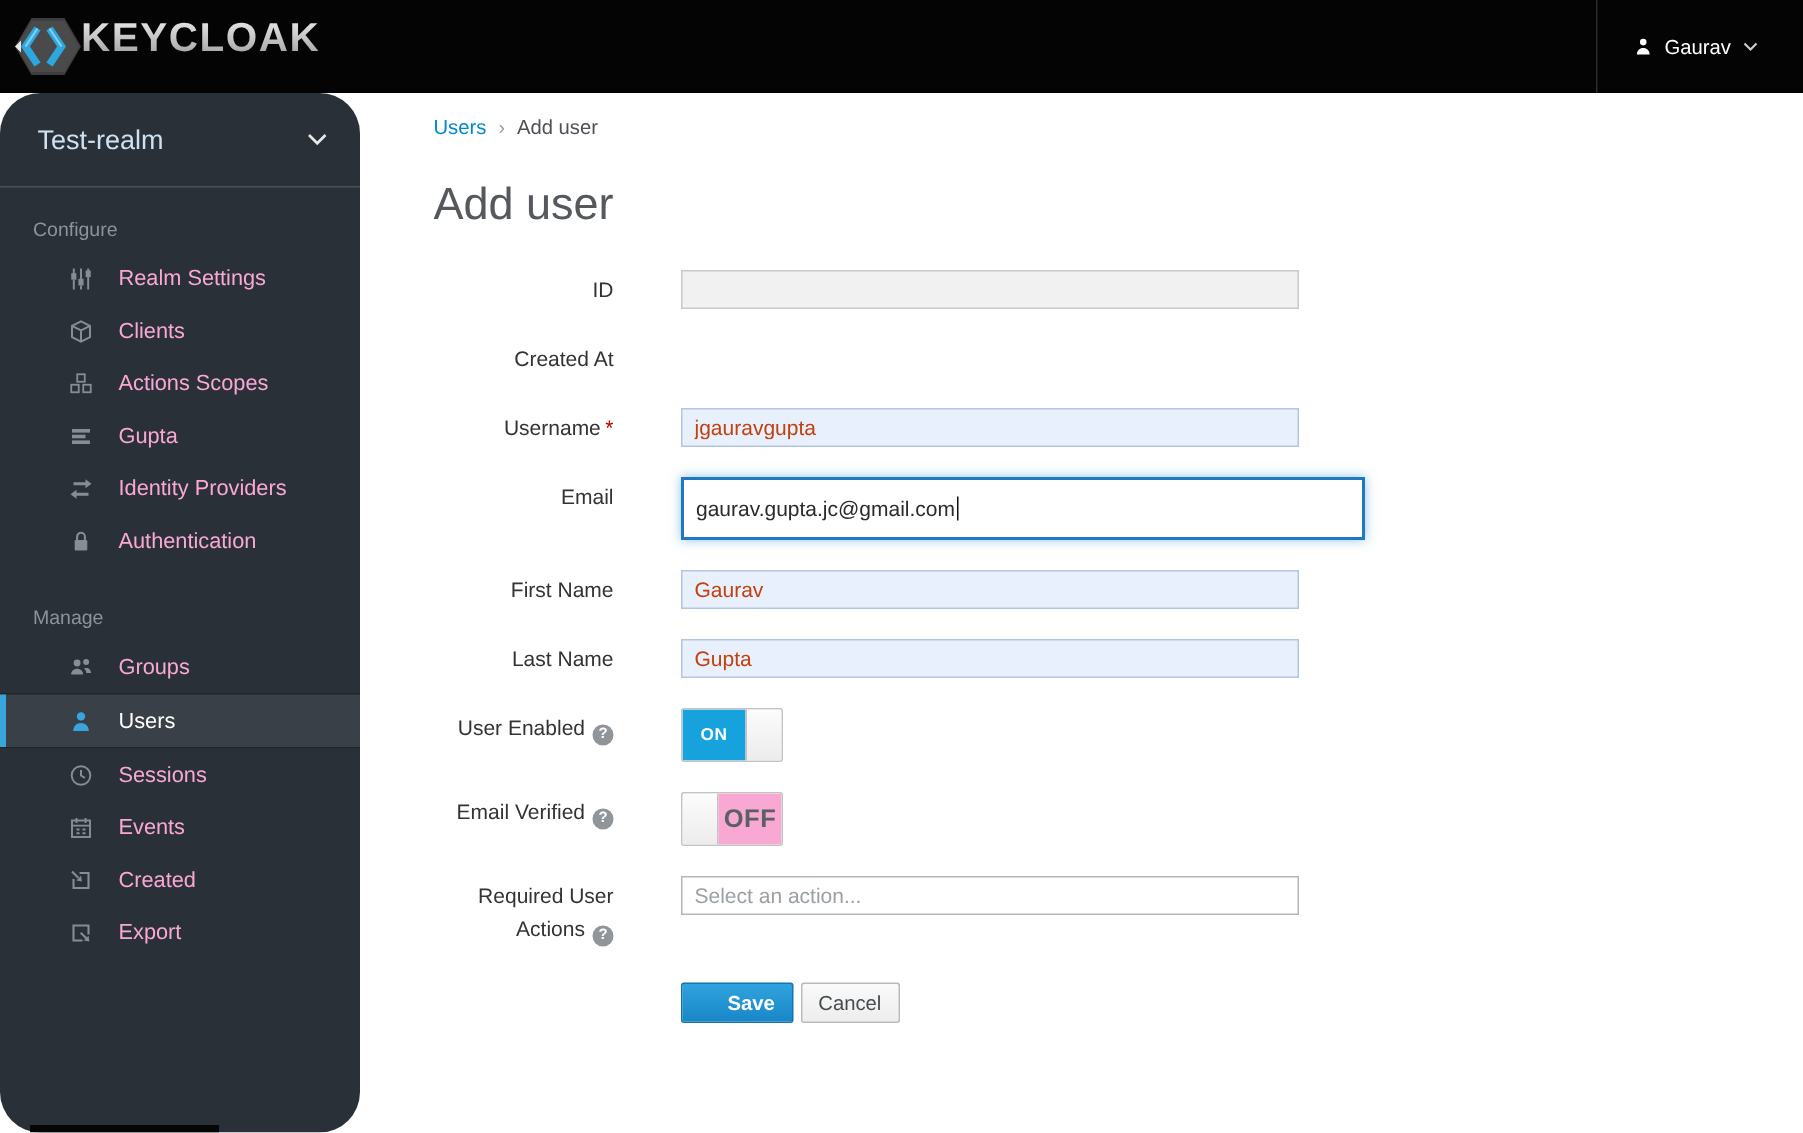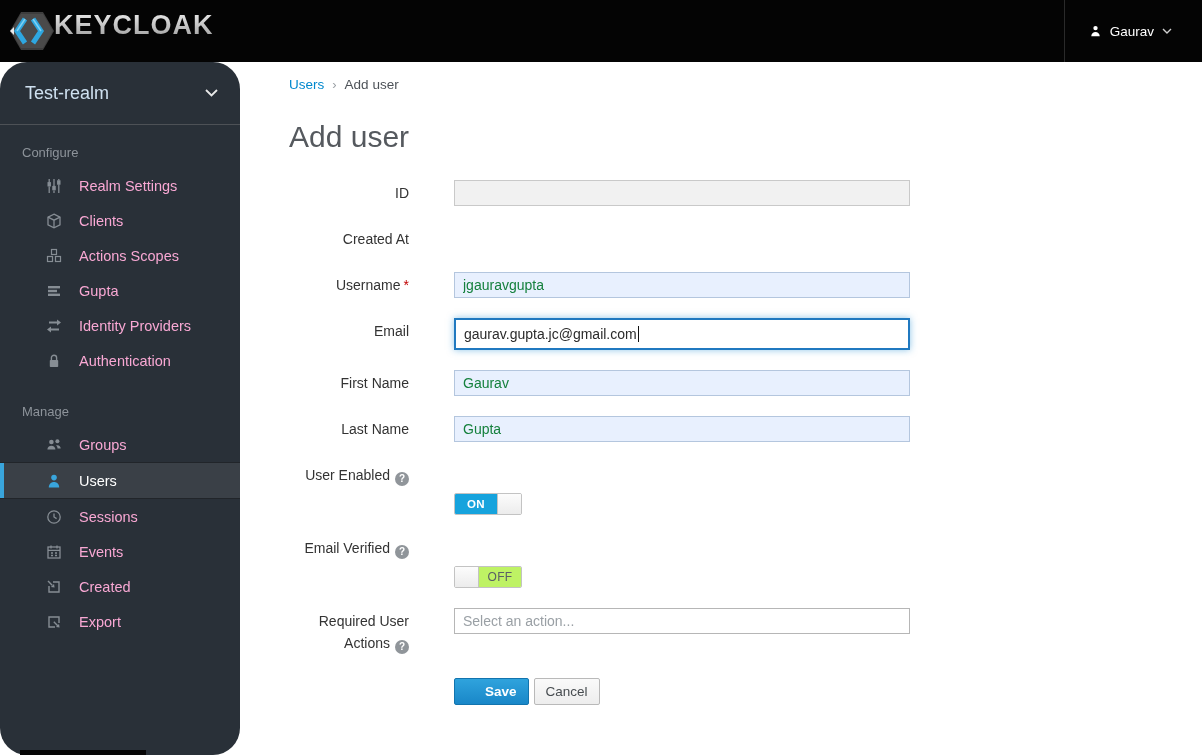--- a/index.html
+++ b/index.html
@@ -45,36 +45,36 @@
   .form{margin:26px 0 0 45px;}
   .frow{display:flex;margin-bottom:20px;}
   .flabel{width:120px;text-align:right;margin-right:45px;font-size:14px;color:#333;
     line-height:26px;flex:0 0 120px;}
   .flabel.two-line{line-height:22px;padding-top:2px;}
   .req{color:#c00000;margin-left:3px;}
   .help-icon{display:inline-block;width:14px;height:14px;border-radius:50%;background:#90959a;
     color:#fff;font-size:10px;line-height:14px;text-align:center;font-weight:bold;
     margin-left:5px;vertical-align:-2px;}
 
-  .tinput{width:456px;height:26px;box-sizing:border-box;border:1px solid #b6b6b6;
-    font-size:14px;padding:0 8px;color:#15803d;background:#fff;font-family:"Liberation Sans",sans-serif;}
+  .tinput{width:412px;height:26px;box-sizing:border-box;border:1px solid #b6b6b6;
+    font-size:14px;padding:0 8px;color:#c2410c;background:#fff;font-family:"Liberation Sans",sans-serif;}
   .tinput::placeholder{color:#9aa0a5;opacity:1;}
   .tinput.disabled{background:#f1f1f1;border-color:#c9c9c9;}
   .tinput.autofill{background:#e8f0fe;border-color:#b4c6de;}
-  .email-box{width:456px;height:32px;box-sizing:border-box;border:2px solid #2079c0;
+  .email-box{width:456px;height:42px;box-sizing:border-box;border:2px solid #2079c0;
     box-shadow:0 0 7px rgba(30,140,210,.5);display:flex;align-items:center;
     padding:11px 8px;font-size:14px;color:#2b2b2b;background:#fff;}
   .caret-bar{width:1px;height:16px;background:#111;margin-left:1px;}
   .empty-val{height:26px;}
 
-  .toggle{width:68px;height:22px;border:1px solid #c3c3c3;border-radius:2px;display:flex;
-    overflow:hidden;box-sizing:border-box;cursor:pointer;margin-top:31px;}
+  .toggle{width:68px;height:36px;border:1px solid #c3c3c3;border-radius:2px;display:flex;
+    overflow:hidden;box-sizing:border-box;cursor:pointer;}
   .tg-on{width:42px;background:#16a3dd;color:#fff;font-weight:bold;font-size:11.5px;
     display:flex;align-items:center;justify-content:center;letter-spacing:.3px;}
-  .tg-off{flex:1;background:#bef264;color:#5b6066;font-weight:normal;font-size:12px;
+  .tg-off{flex:1;background:#f9a8d4;color:#5b6066;font-weight:bold;font-size:17px;
     display:flex;align-items:center;justify-content:center;letter-spacing:.3px;}
   .tg-handle{flex:0 0 23px;background:linear-gradient(#fcfcfc,#ececec);}
   .tg-handle.right{border-left:1px solid #c3c3c3;}
   .tg-handle.left{border-right:1px solid #c3c3c3;}
 
   .btn-row{display:flex;margin-left:165px;margin-top:24px;gap:5px;}
   .btn{height:27px;font-size:13.5px;border-radius:2px;padding:0 11px;cursor:pointer;
     font-family:"Liberation Sans",sans-serif;}
   .btn-primary{background:linear-gradient(#2fa3dd,#1987c8);border:1px solid #1274ae;
     color:#fff;font-weight:700;padding-left:30px;}

